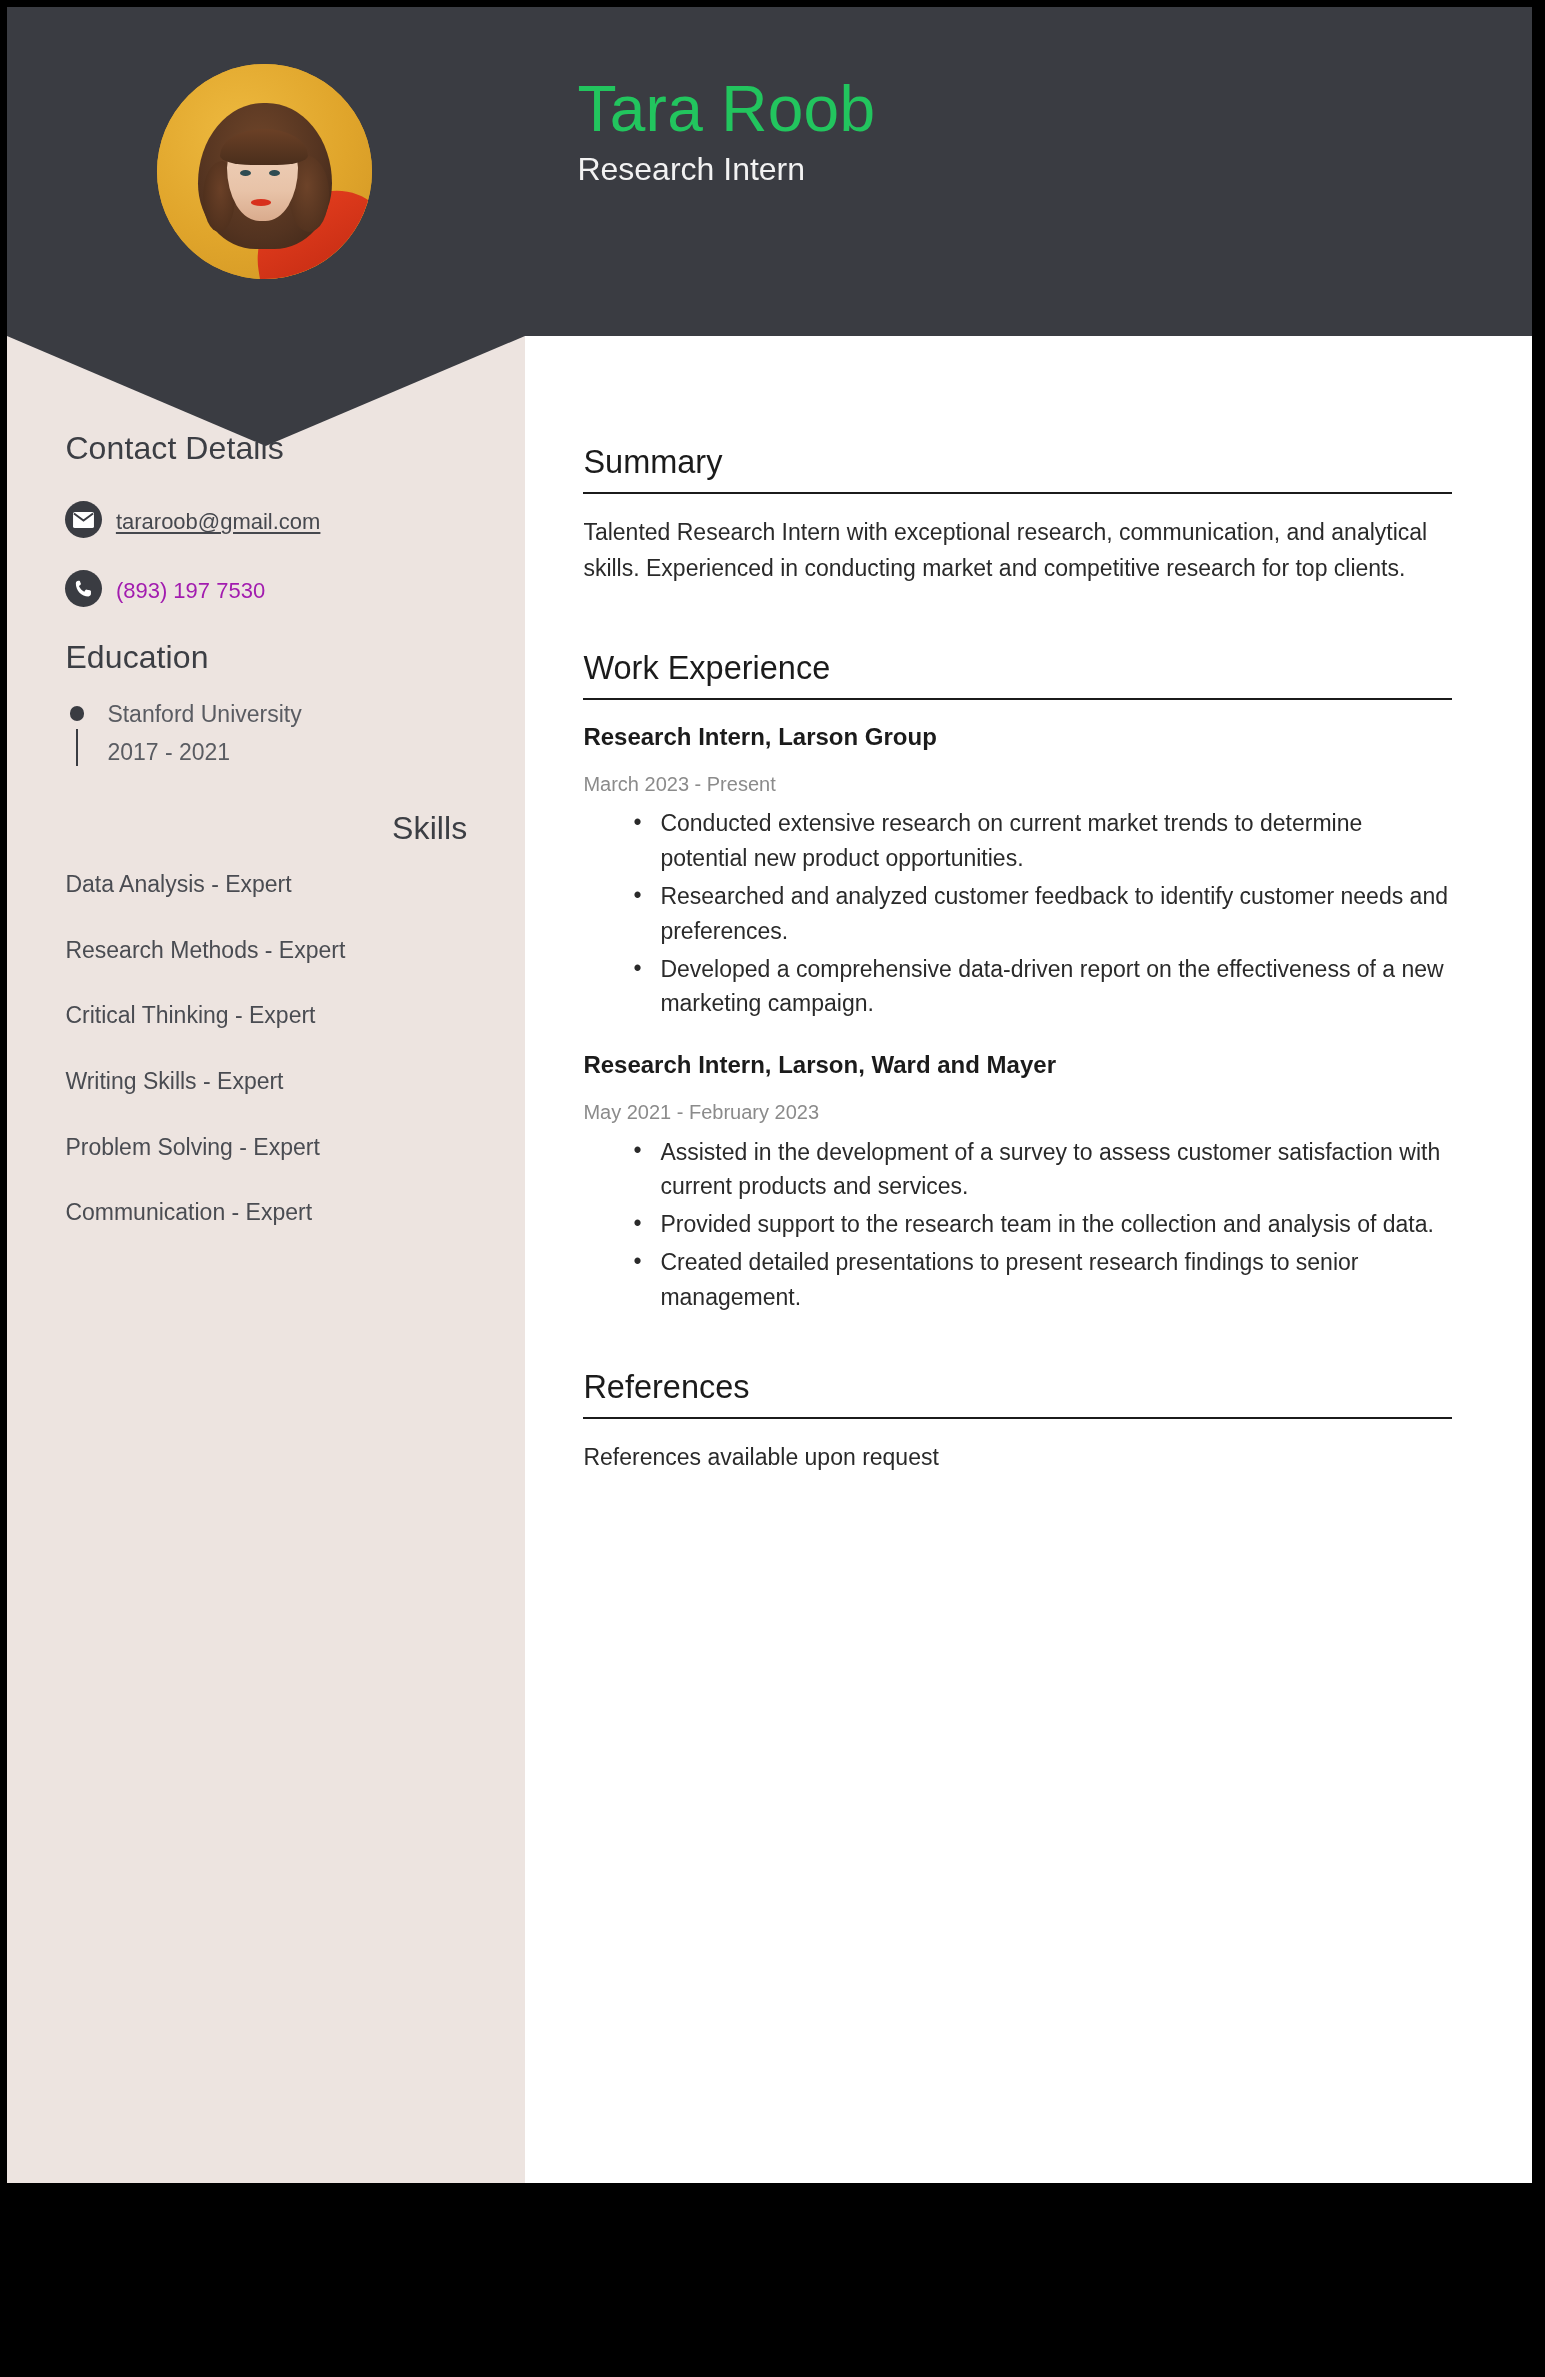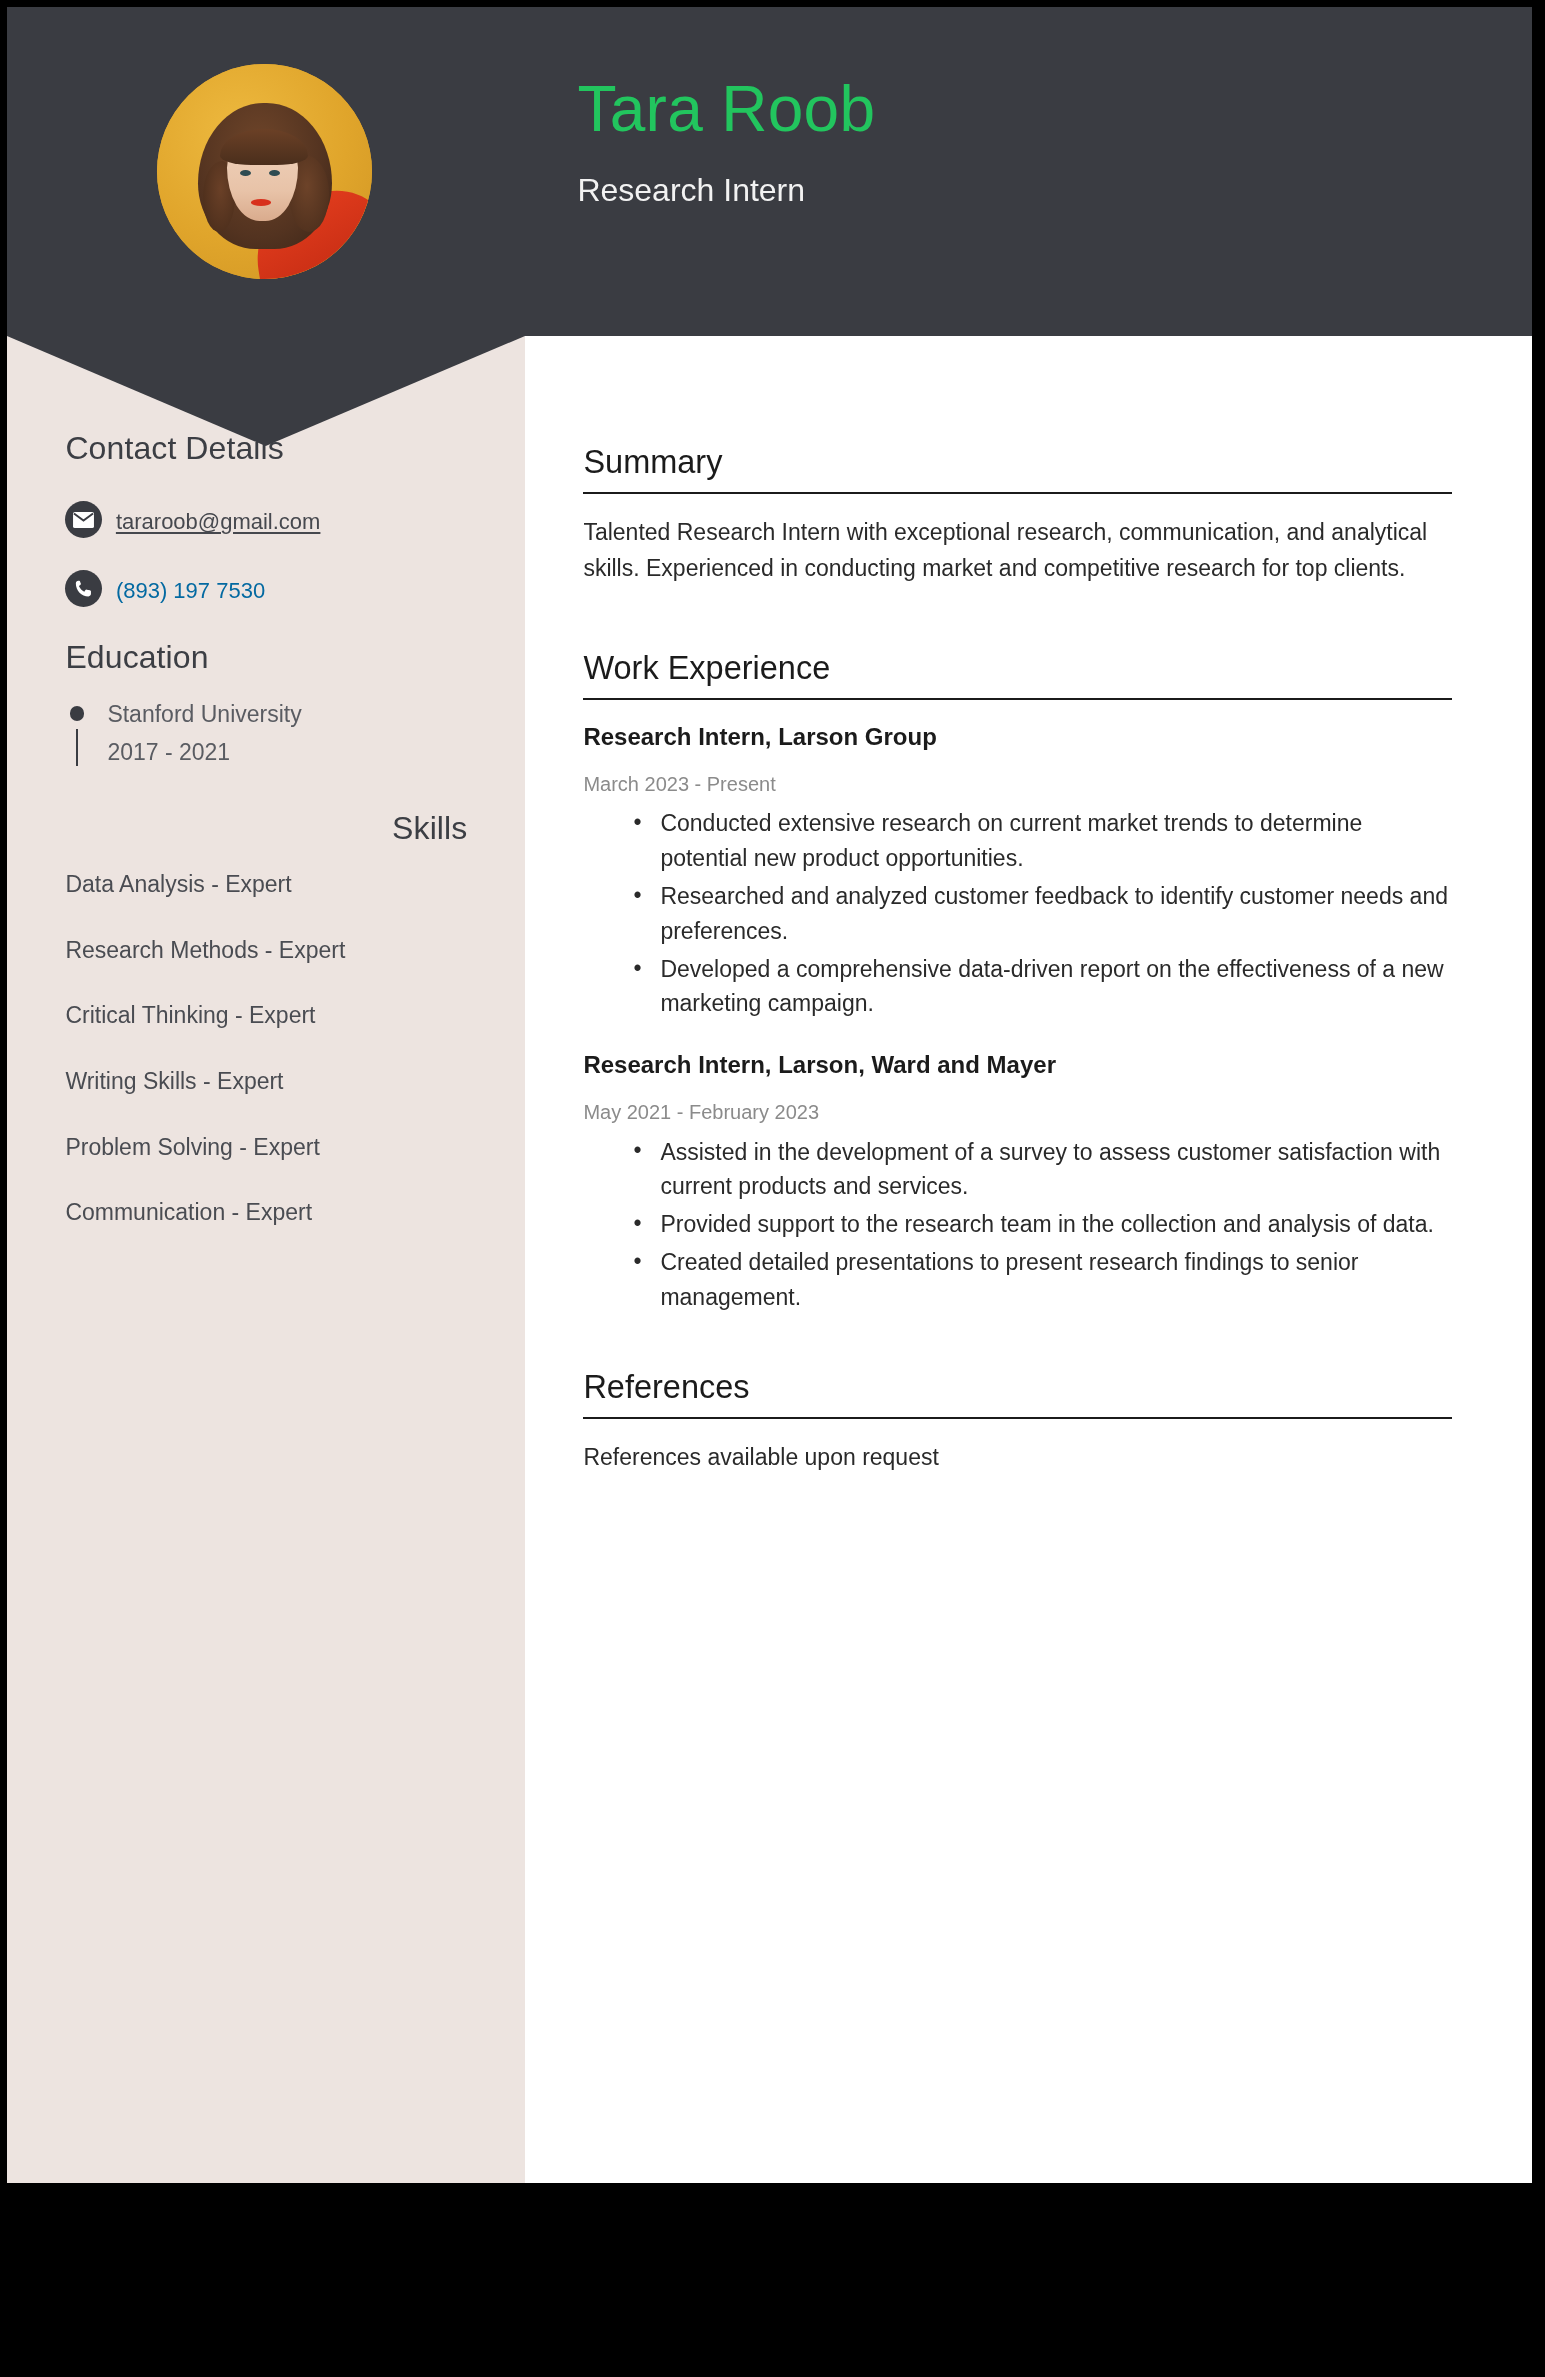--- a/index.html
+++ b/index.html
@@ -122,21 +122,21 @@
     z-index: 3;
   }
   .name {
     font-size: 64px;
     font-weight: 400;
     color: #22c55e;
     line-height: 1.06;
     letter-spacing: 0.3px;
   }
   .job-title {
-    margin-top: 29px;
+    margin-top: 8px;
     font-size: 32px;
     font-weight: 400;
     color: #f2f2f2;
     line-height: 1.1;
   }
   .notch-tri {
     position: absolute;
     left: 0;
     top: 329px;
     width: 518px;
@@ -177,21 +177,21 @@
     border-radius: 50%;
     background: #3a3c42;
     display: flex;
     align-items: center;
     justify-content: center;
     margin-right: 13.5px;
   }
   .cicon svg { display: block; }
   .ctext {
     font-size: 22px;
-    color: #0369a1;
+    color: #a21caf;
     line-height: 1.66;
     padding-top: 3.1px;
     max-width: 294px;
   }
   .ctext.link {
     color: #46484e;
     text-decoration: underline;
     text-underline-offset: 3.1px;
   }
 

